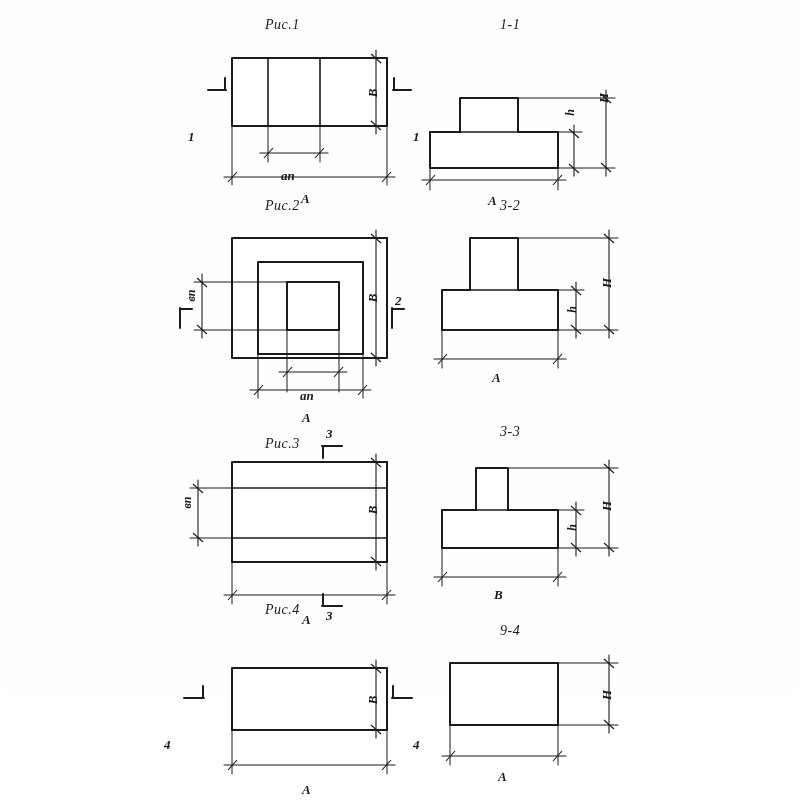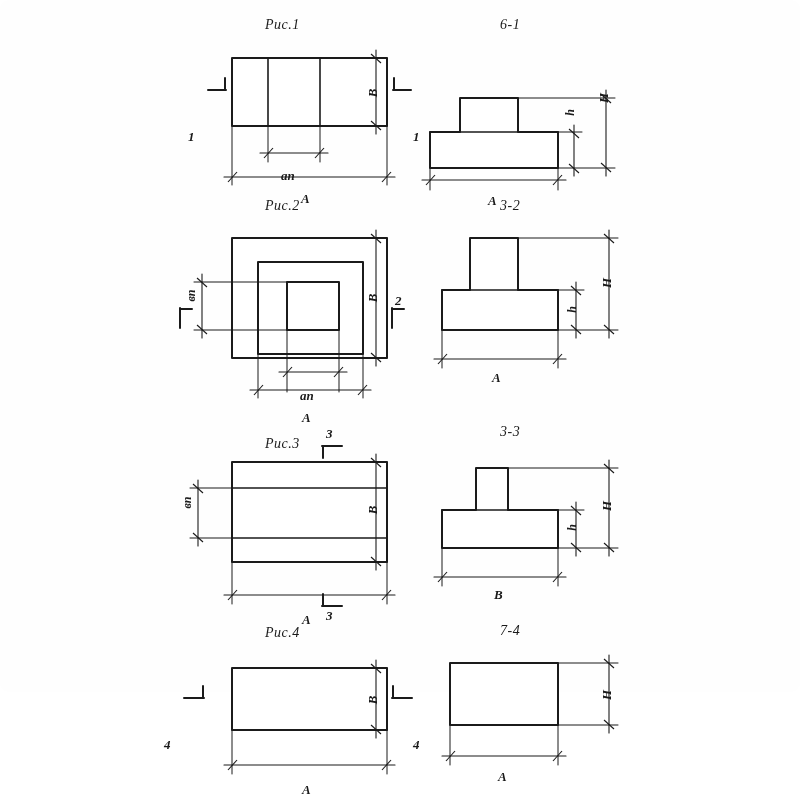--- a/index.html
+++ b/index.html
@@ -96,21 +96,21 @@
       <line class="secmark" x1="213" y1="50" x2="231" y2="50"></line>
       <line class="secmark" x1="214" y1="50" x2="214" y2="38"></line>
     </svg>
     <div class="lbl" style="left:101px; top:128px;">ап</div>
     <div class="lbl" style="left:121px; top:151px;">A</div>
     <div class="lbl vert" style="left:189px; top:45px;">B</div>
     <div class="lbl" style="left:8px; top:89px;">1</div>
     <div class="lbl" style="left:233px; top:89px;">1</div>
   </div>
 
-  <div class="cap" style="left:500px; top:17px;">6-1</div>
+  <div class="cap" style="left:500px; top:17px;">1-1</div>
 
   <div class="fig" style="left:400px; top:40px;">
     <svg width="250" height="150" viewBox="0 0 250 150">
 
       <path class="shape" d="M 30 128 L 30 92 L 60 92 L 60 58 L 118 58 L 118 92 L 158 92 L 158 128 Z"></path>
 
       <line class="ln" x1="30" y1="92" x2="158" y2="92"></line>
 
       <line class="ln ext" x1="30" y1="128" x2="30" y2="150"></line>
       <line class="ln ext" x1="158" y1="128" x2="158" y2="150"></line>
@@ -276,21 +276,21 @@
       <line class="ln ext" x1="158" y1="100" x2="218" y2="100"></line>
       <line class="ln thin" x1="209" y1="12" x2="209" y2="108"></line>
       <line class="tick" x1="204" y1="16" x2="214" y2="25"></line>
       <line class="tick" x1="204" y1="95" x2="214" y2="104"></line>
     </svg>
     <div class="lbl" style="left:94px; top:139px;">B</div>
     <div class="lbl vert small" style="left:169px; top:72px;">h</div>
     <div class="lbl vert" style="left:202px; top:50px;">H</div>
   </div>
 
-  <div class="cap" style="left:265px; top:625px;text-align:right;">Рис.4</div>
+  <div class="cap" style="left:265px; top:602px;text-align:right;">Рис.4</div>
 
   <div class="fig" style="left:160px; top:650px;">
     <svg width="250" height="130" viewBox="0 0 250 130">
 
       <rect class="shape" x="72" y="18" width="155" height="62"></rect>
 
       <line class="ln ext" x1="72" y1="80" x2="72" y2="124"></line>
       <line class="ln ext" x1="227" y1="80" x2="227" y2="124"></line>
       <line class="ln thin" x1="64" y1="115" x2="235" y2="115"></line>
       <line class="tick" x1="68" y1="120" x2="77" y2="110"></line>
@@ -307,21 +307,21 @@
 
       <line class="secmark" x1="232" y1="48" x2="252" y2="48"></line>
       <line class="secmark" x1="233" y1="48" x2="233" y2="36"></line>
     </svg>
     <div class="lbl" style="left:142px; top:132px;">A</div>
     <div class="lbl vert" style="left:209px; top:42px;">B</div>
     <div class="lbl" style="left:4px; top:87px;">4</div>
     <div class="lbl" style="left:253px; top:87px;">4</div>
   </div>
 
-  <div class="cap" style="left:500px; top:623px;">7-4</div>
+  <div class="cap" style="left:500px; top:623px;">9-4</div>
 
   <div class="fig" style="left:400px; top:645px;">
     <svg width="250" height="130" viewBox="0 0 250 130">
 
       <rect class="shape" x="50" y="18" width="108" height="62"></rect>
 
       <line class="ln ext" x1="50" y1="80" x2="50" y2="120"></line>
       <line class="ln ext" x1="158" y1="80" x2="158" y2="120"></line>
       <line class="ln thin" x1="42" y1="111" x2="166" y2="111"></line>
       <line class="tick" x1="46" y1="116" x2="55" y2="106"></line>

